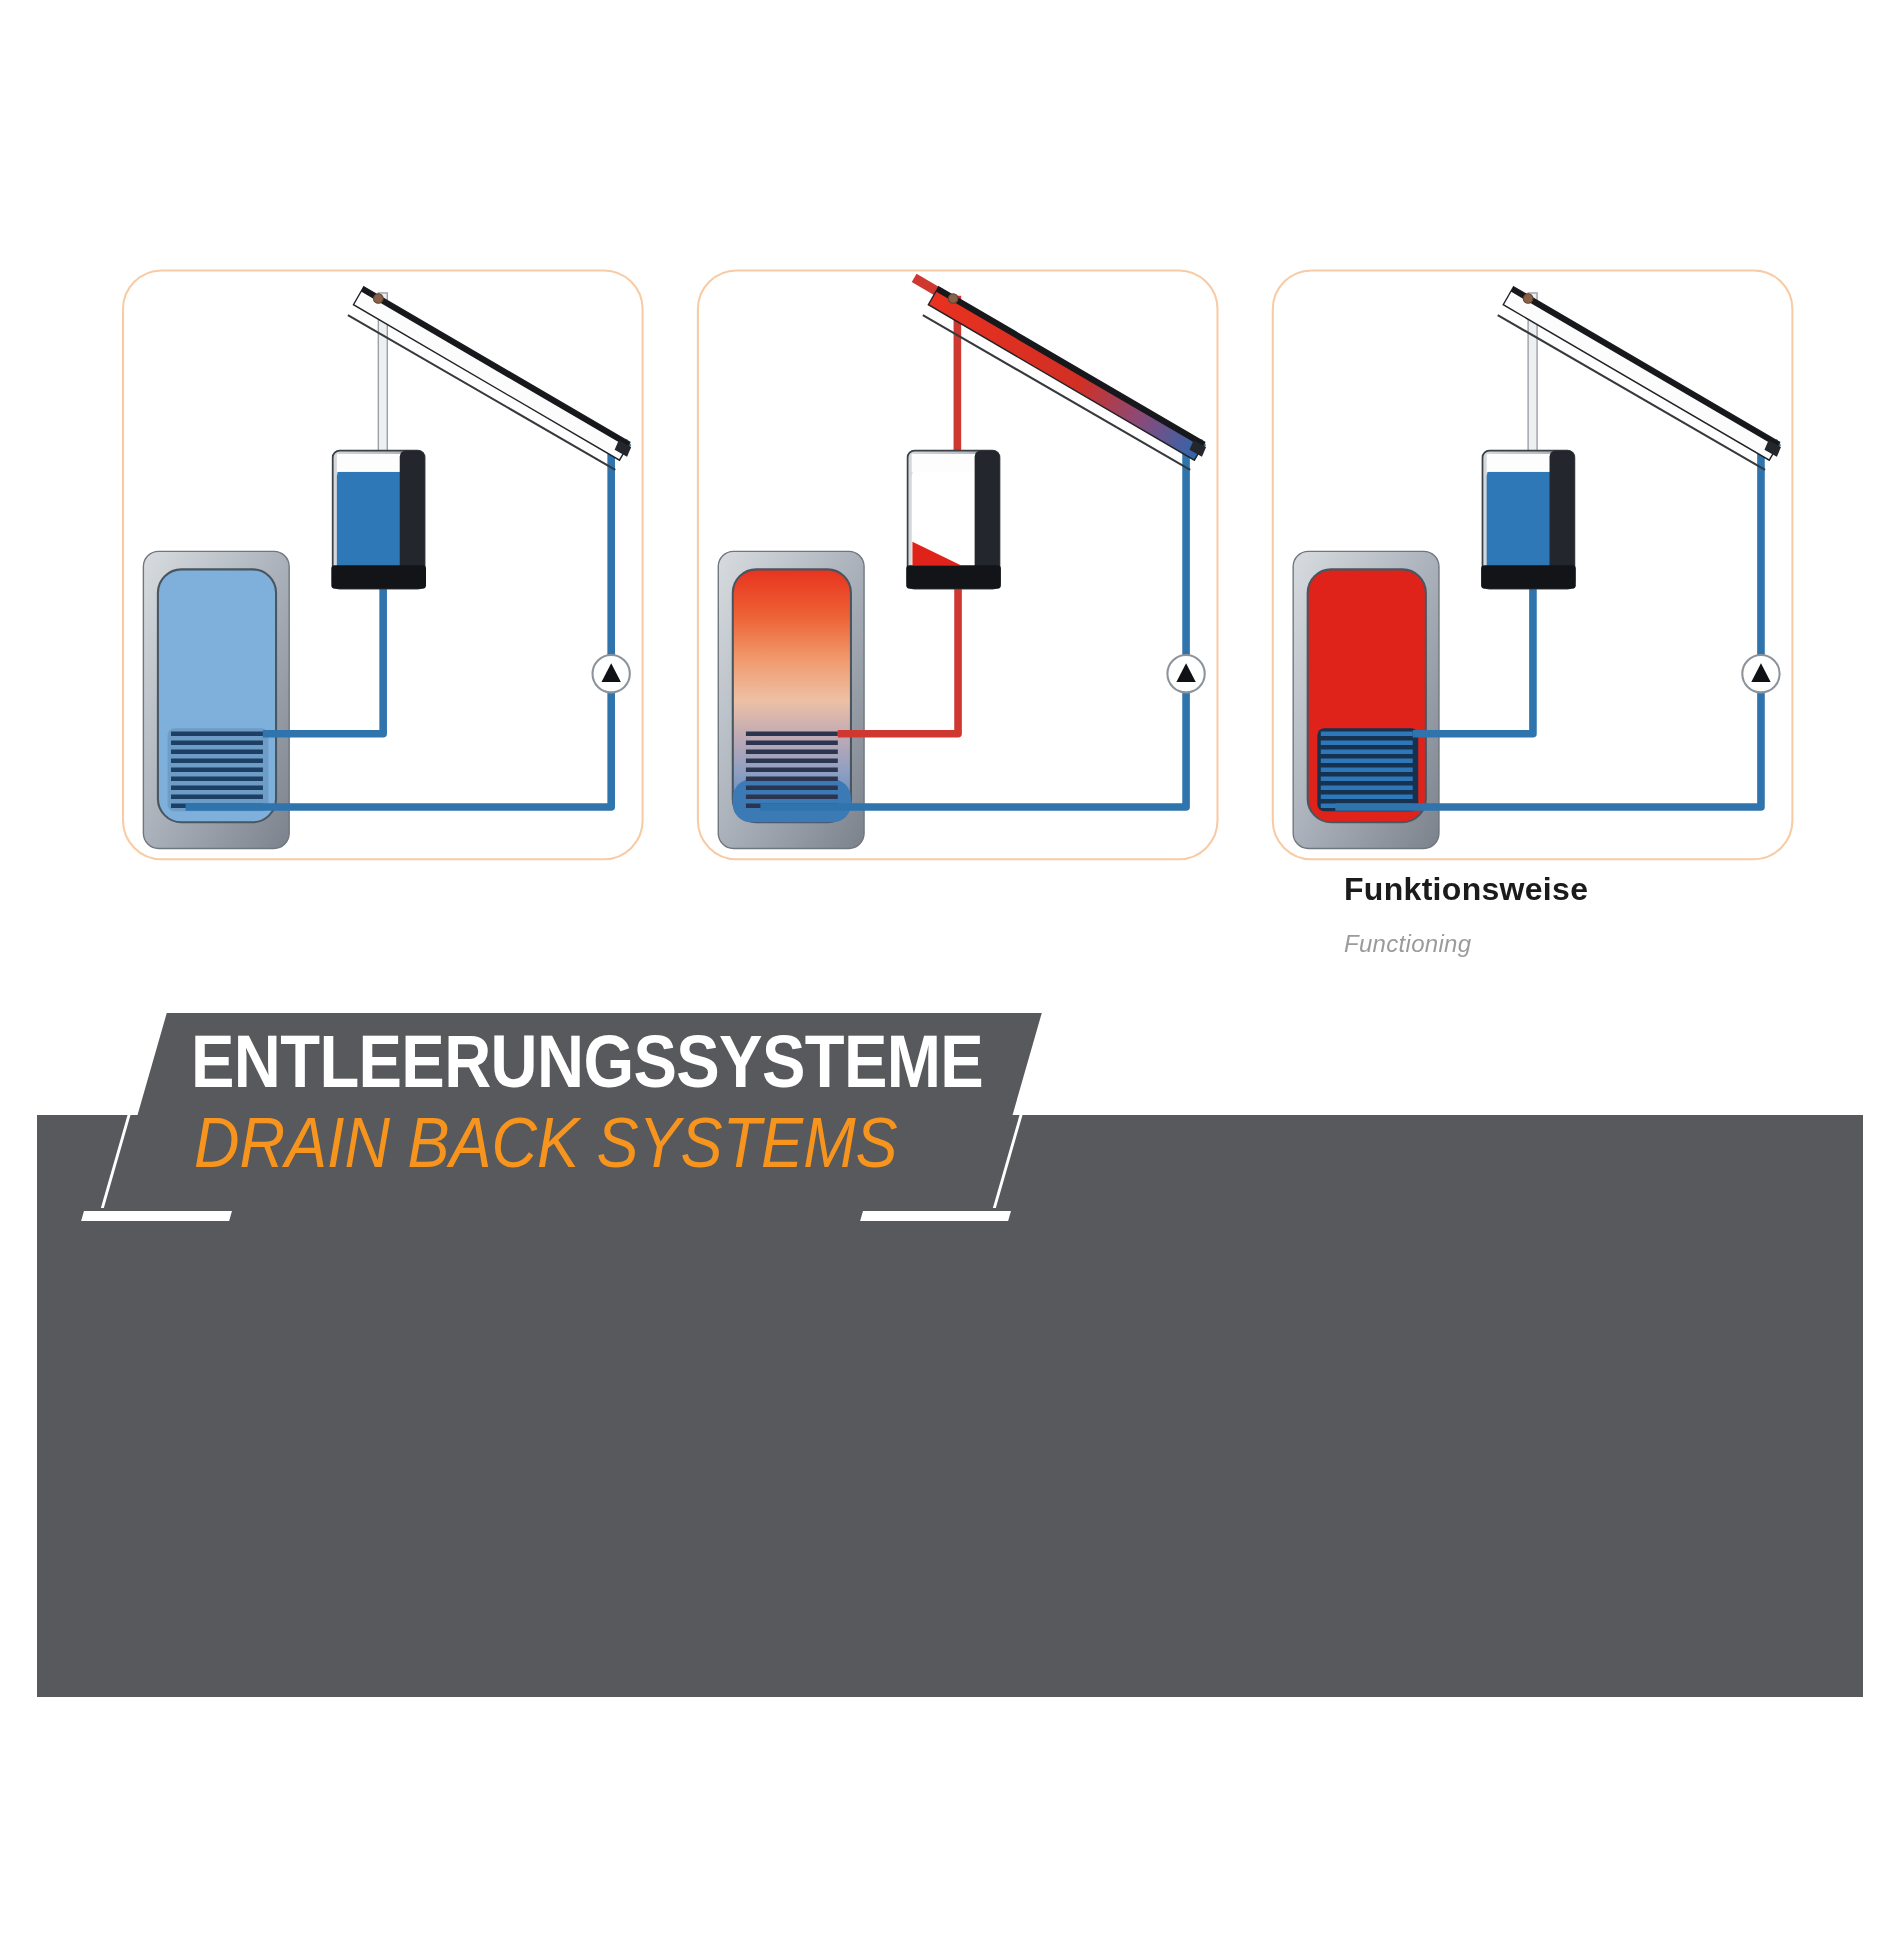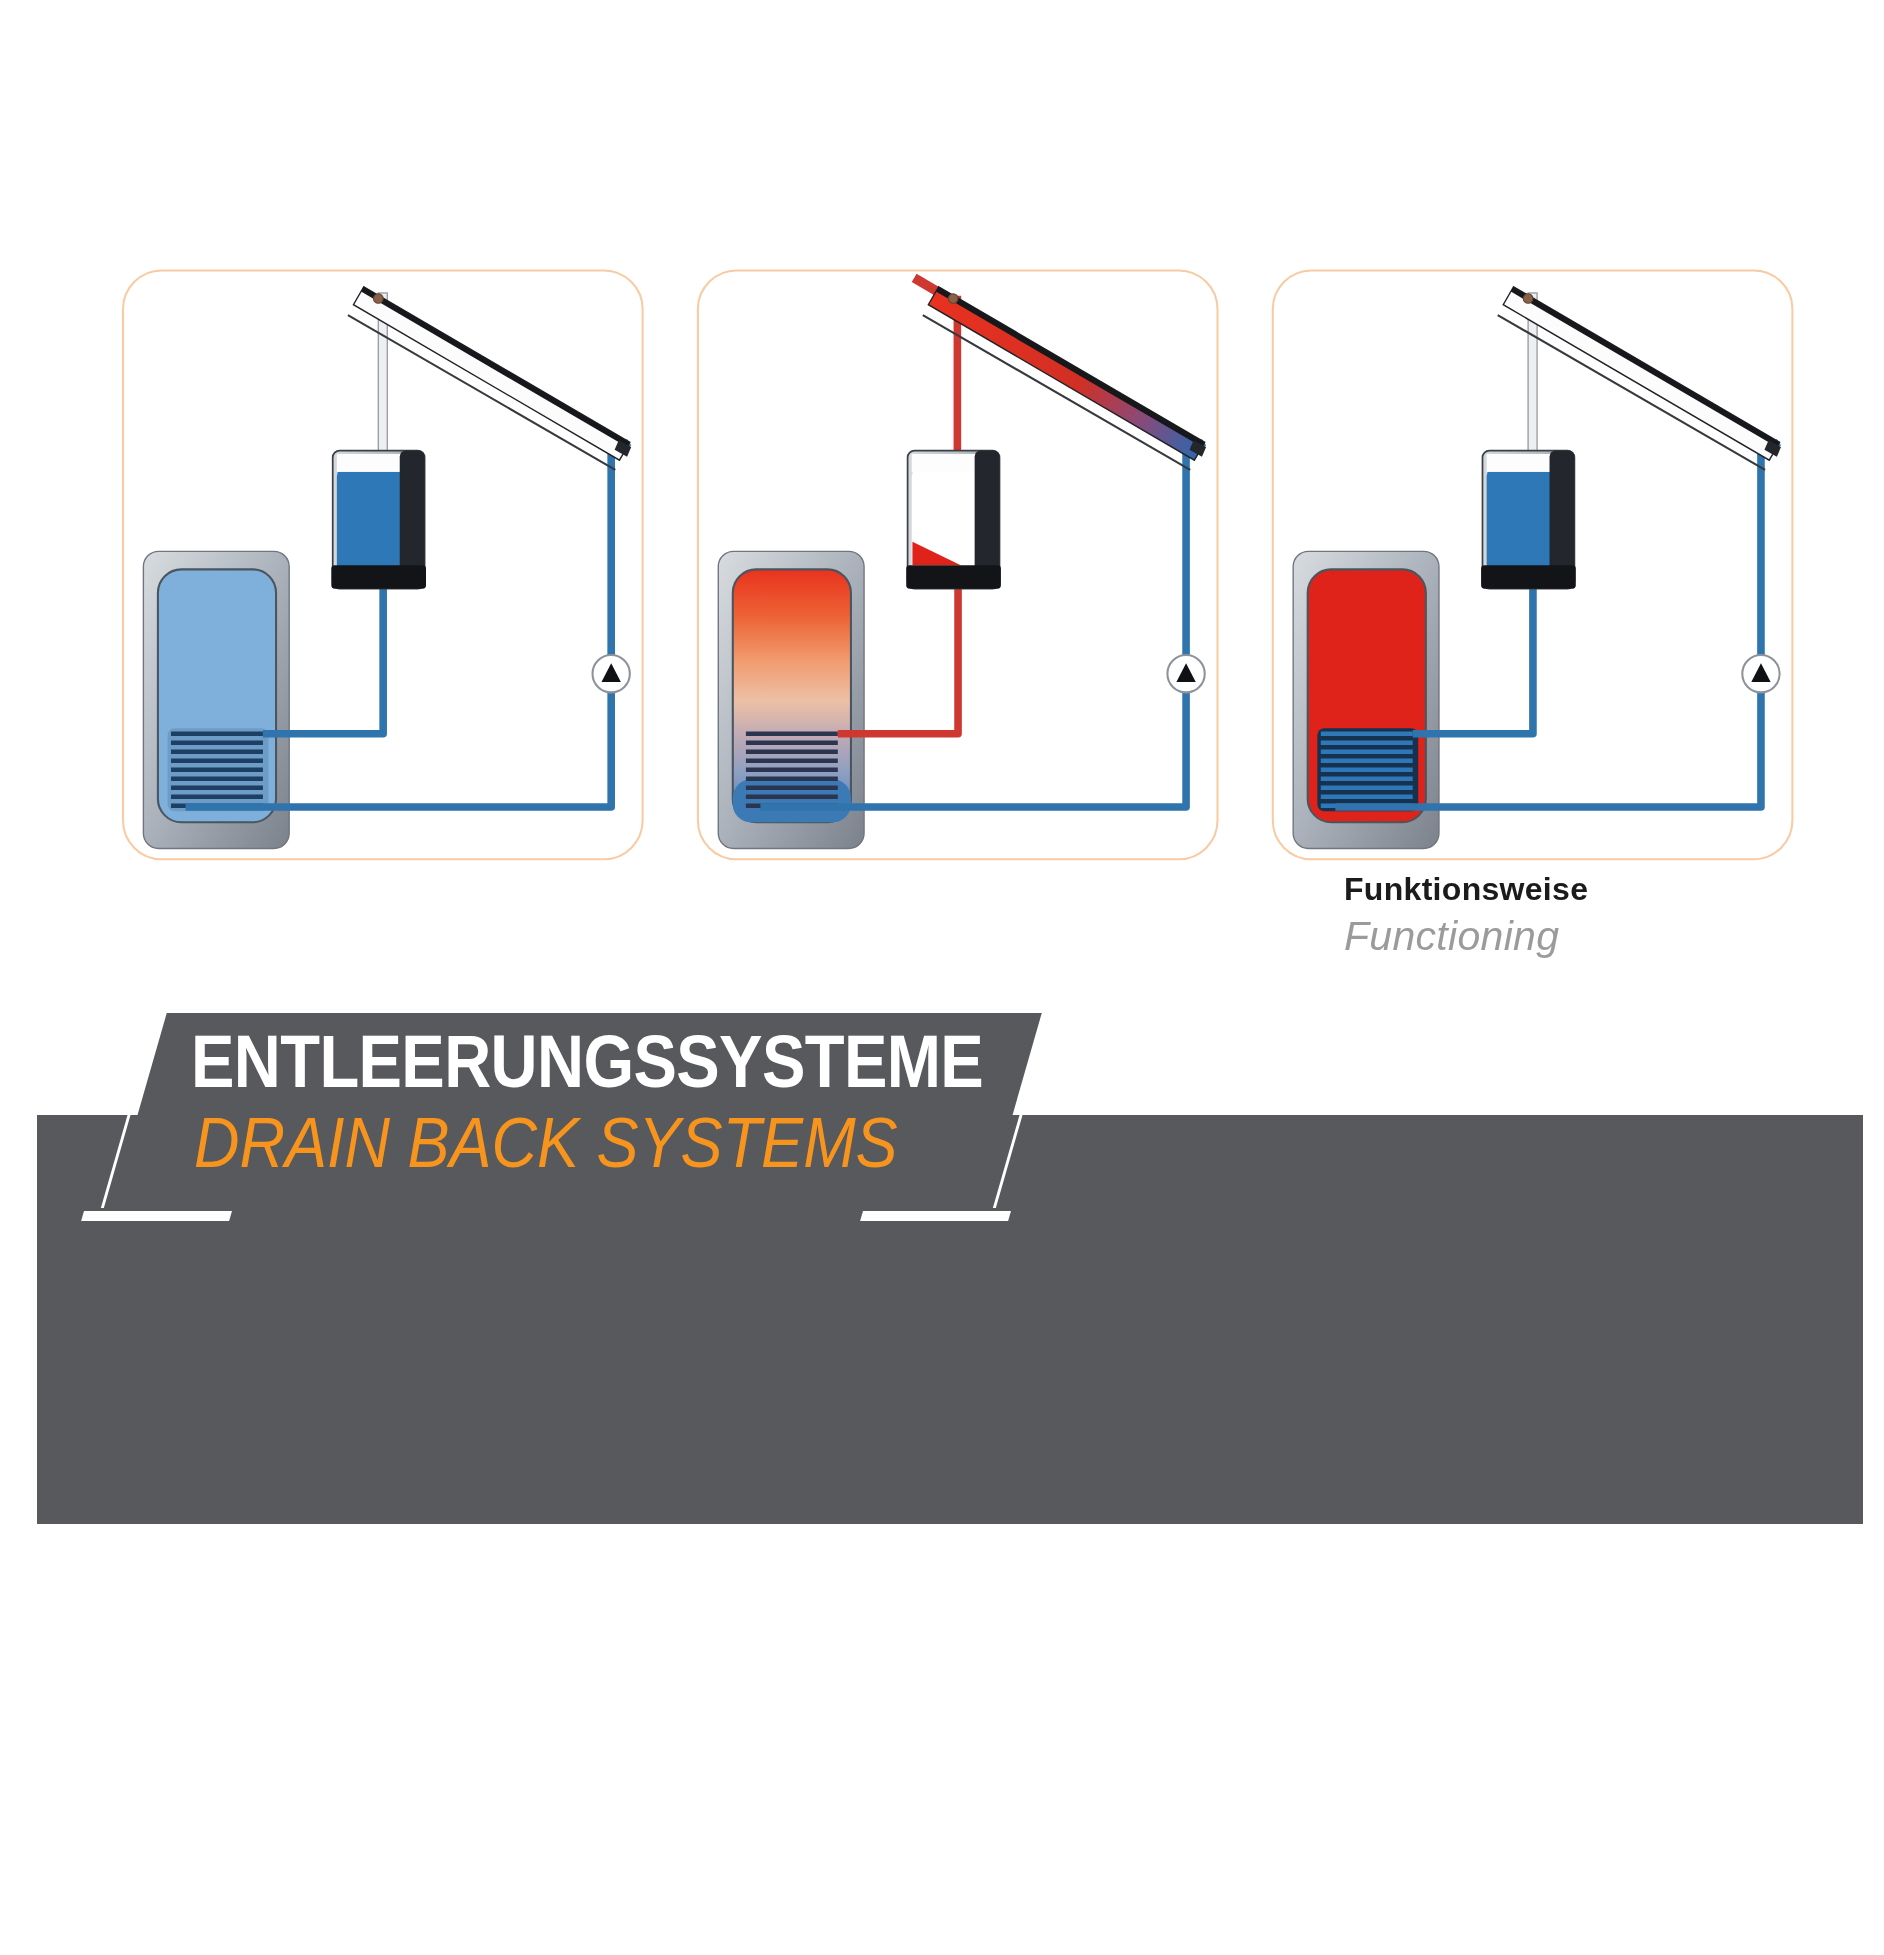--- a/index.html
+++ b/index.html
@@ -1,25 +1,25 @@
 <!DOCTYPE html>
 <html style="font-size:11px"><head>
 <meta charset="utf-8">
 <style>
   html,body{margin:0;padding:0;}
   body{font-family:"Liberation Sans", sans-serif; background:#ffffff;}
-  .page{position:relative;width:1885px;height:1524px;background:#fff;overflow:hidden;}
+  .page{position:relative;width:1885px;height:1697px;background:#fff;overflow:hidden;}
 
   
   .panels-svg{position:absolute;left:0;top:0;}
 
   
   .caption{position:absolute;left:1344px;top:869px;width:525px;}
   .caption-de{font-size:32px;font-weight:700;color:#1b1b1b;line-height:40px;letter-spacing:0.3px;}
-  .caption-en{font-size:41px;font-style:italic;color:#9b9b9b;line-height:39px;margin-top:8px;letter-spacing:0.3px;}
+  .caption-en{font-size:24px;font-style:italic;color:#9b9b9b;line-height:39px;margin-top:15px;letter-spacing:0.3px;}
 
   
   .graybox{position:absolute;left:37px;top:1115px;width:1826px;height:710px;}
 
   
   .banner{position:absolute;left:112px;top:1013px;width:875px;height:191px;
           transform:skewX(-16deg);transform-origin:left bottom;}
   .banner .edge-left{position:absolute;left:-10.4px;top:0;width:3.5px;height:calc(100% + 4.1px);background:#fff;}
   .banner .edge-right{position:absolute;right:-10.4px;top:0;width:3.5px;height:calc(100% + 4.1px);background:#fff;}
   .banner .bar-left{position:absolute;left:-25.6px;bottom:-17.3px;width:148px;height:10.4px;background:#fff;}

